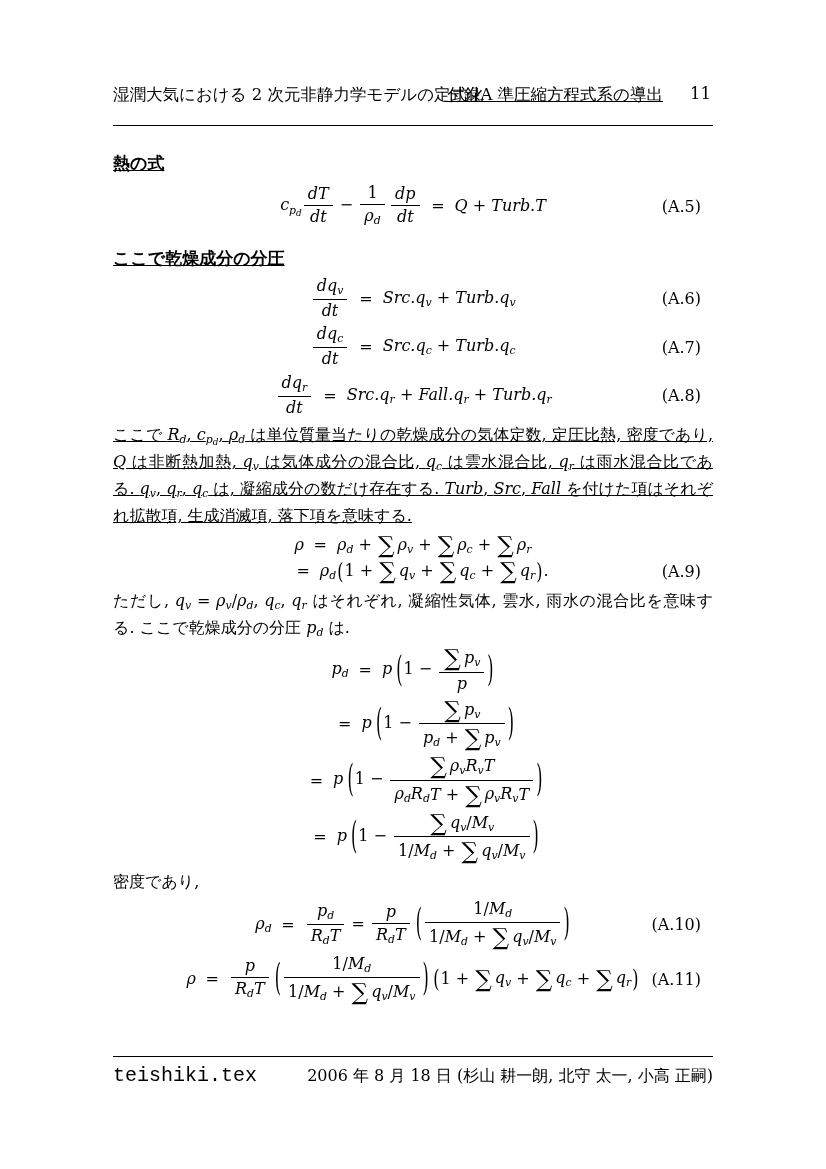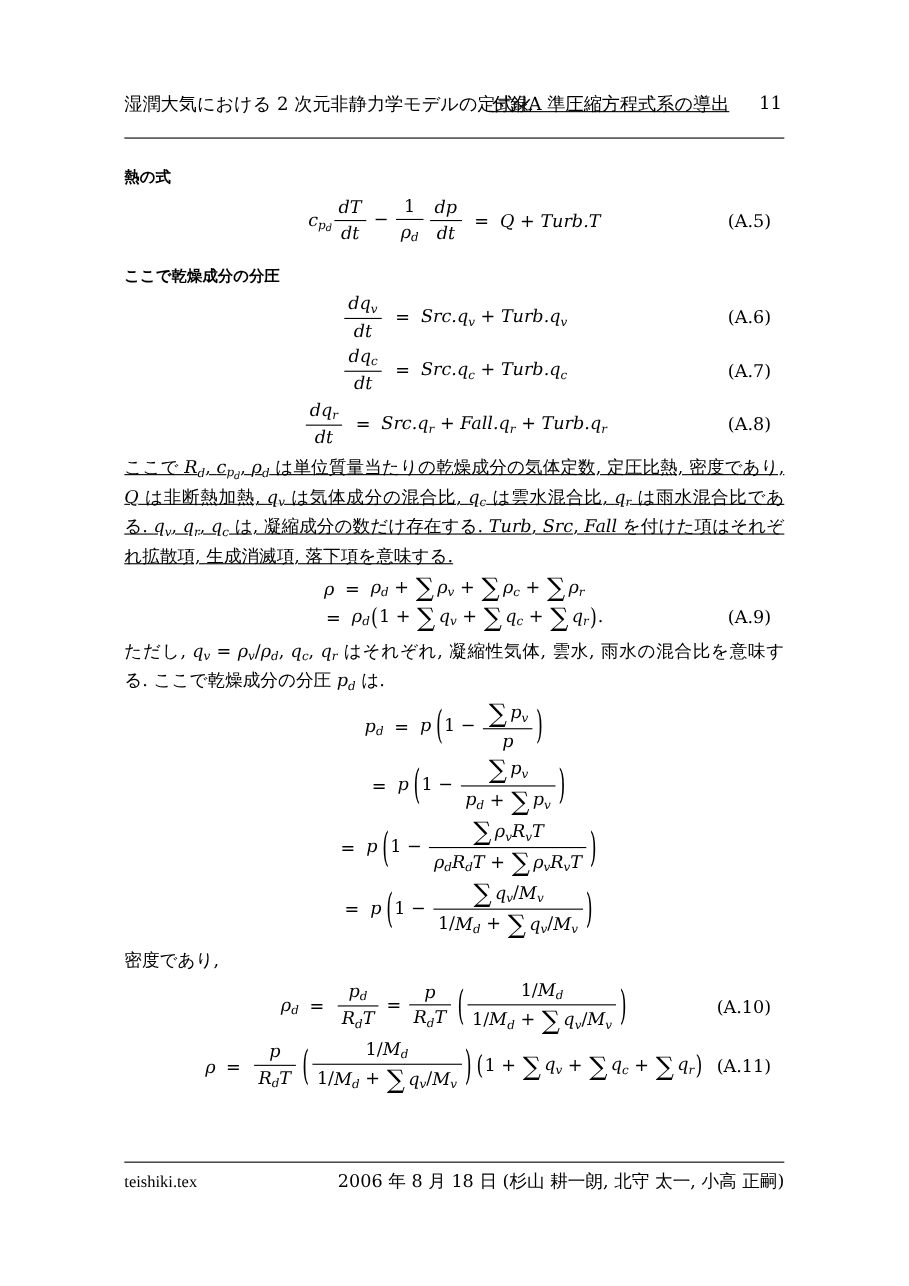--- a/index.html
+++ b/index.html
@@ -21,21 +21,21 @@
     padding-bottom:19px;
     font-size:16.5px;
   }
   .header-left{position:absolute;left:0;top:0;white-space:nowrap;}
   .header-right{position:absolute;right:50px;top:0;white-space:nowrap;text-decoration:underline;}
   .page-number{position:absolute;right:2px;top:0;}
 
   
   .sec-heading{
     font-family:"DejaVu Sans","Liberation Sans",sans-serif;
-    font-weight:bold;font-size:14px;margin:0;
+    font-weight:bold;font-size:17px;margin:0;text-decoration:underline;
   }
   #h-heat{margin-top:26px;}
   #h-mix{margin-top:18px;}
 
   
   p.body-par{margin:0;text-align:justify;line-height:27px;font-size:16px;}
   #p1{text-decoration:underline;}
   #p2{margin-top:18px;}
   #p3{margin-top:5px;}
   #p4{margin-top:5px;}
@@ -68,21 +68,21 @@
   .spc{display:inline-block;}
 
   
   .footer{
     position:absolute;left:113px;width:600px;top:1056px;
     border-top:1.4px solid #000;
     padding-top:7px;
     display:flex;justify-content:space-between;align-items:baseline;
     font-size:16px;
   }
-  .footer-file{font-family:Liberation Serif, serif;font-size:15px;}
+  .footer-file{font-family:Liberation Mono, monospace;font-size:20px;}
 </style>
 </head>
 <body>
 
 <div class="page">
   <div class="content">
 
     <div class="running-header">
       <span class="header-left">湿潤大気における 2 次元非静力学モデルの定式化</span>
       <span class="header-right">付録A 準圧縮方程式系の導出</span>

